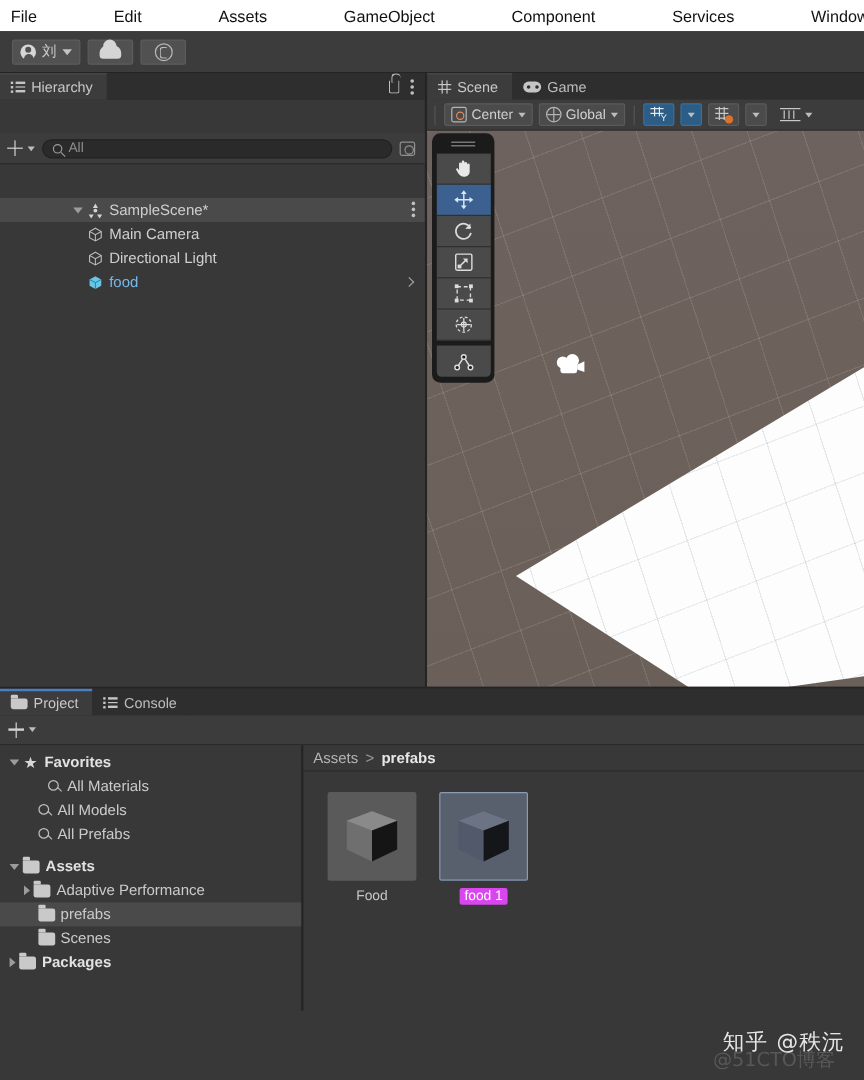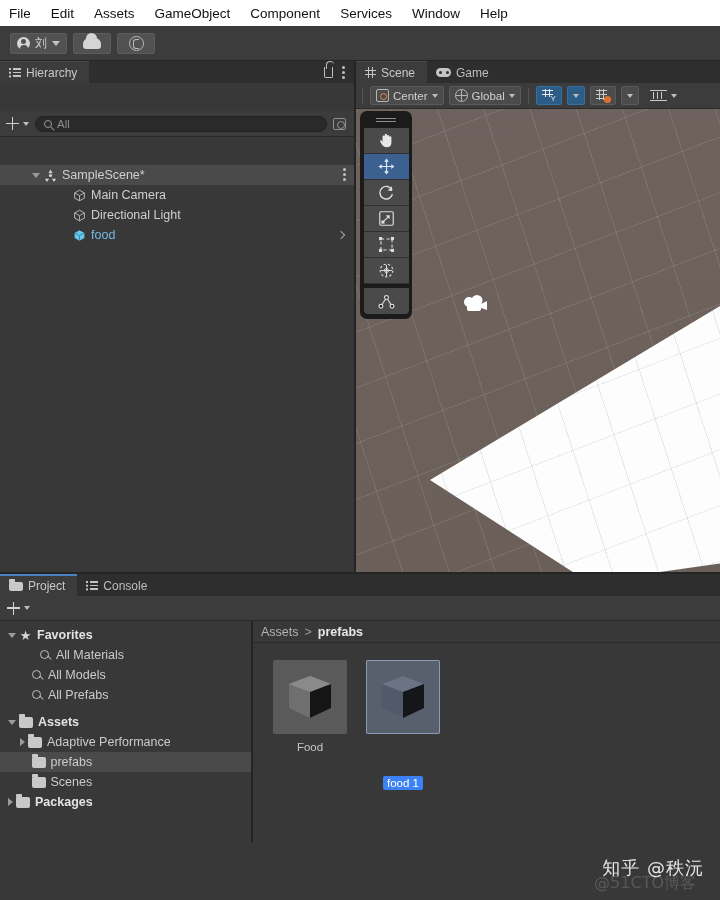--- a/index.html
+++ b/index.html
@@ -29,20 +29,21 @@
     clip-path: polygon(50% 0%, 93% 25%, 93% 75%, 50% 100%, 7% 75%, 7% 25%);
     opacity: .9;
   }
   .title-text { white-space: nowrap; }
 
   
   .menubar {
     height: 26px; background: #ffffff; color: #111111;
     display: flex; align-items: center; padding-left: 9px;
     font-size: 13.5px;
+    gap: 44px;
   }
   .menu-item { padding: 0 11px 0 0; margin-right: 9px; white-space: nowrap; cursor: default; }
 
   
   .toolbar {
     height: 35px; background: #3c3c3c;
     border-bottom: 1px solid #242424;
     display: flex; align-items: center; padding-left: 10px; gap: 6px;
   }
   .tb-btn {
@@ -393,21 +394,21 @@
   .bc-sep { color: #9a9a9a; }
   .bc-cur { color: #e6e6e6; font-weight: bold; }
   .asset-grid { flex: 1; padding: 17px 0 0 20px; display: flex; gap: 19px; align-items: flex-start; }
   .asset-cell { width: 74px; display: flex; flex-direction: column; align-items: center; gap: 6px; }
   .asset-thumb {
     width: 74px; height: 74px; background: #5a5a5a; border-radius: 2px;
     display: flex; align-items: center; justify-content: center; position: relative;
   }
   .asset-thumb.sel { background: #58606e; box-shadow: inset 0 0 0 1px #8a9bb5; }
   .asset-name { font-size: 11.5px; color: #c6c6c6; padding: 1px 4px; border-radius: 2px; }
-  .asset-name.sel { background: #3b82f6; color: #ffffff; margin-top: 36px; }
+  .asset-name.sel { background: #d946ef; color: #ffffff; }
 
   
   .wm-main {
     position: absolute; right: 16px; bottom: 20px; font-size: 18px; color: #e6e6e6;
     font-family: "DejaVu Sans", sans-serif; letter-spacing: 1px;
   }
   .wm-sub {
     position: absolute; right: 24px; bottom: 6px; font-size: 16px;
     color: rgba(200,200,200,0.22); font-family: "DejaVu Sans", sans-serif;
   }
@@ -473,21 +474,21 @@
         </div>
         <div class="search-field">
           <span class="ic-search"></span>
           <span class="search-ph">All</span>
         </div>
         <span class="search-right-ic"></span>
       </div>
 
       <div class="hier-list">
 
-        <div class="hrow scene-root" style="padding-left:32px">
+        <div class="hrow scene-root" style="padding-left:61px">
           <span class="tri"></span>
           <span class="ic-unitycube" style="margin-left:4px">
             <svg width="13" height="13" viewBox="0 0 13 13">
                 <g fill="#d4d4d4">
               <circle cx="6.5" cy="6.5" r="1.6"></circle>
               <path d="M6.5 0.6 L8.6 4.3 L4.4 4.3 Z"></path>
               <path d="M0.9 9.8 L5.1 9.8 L3.0 13 Z"></path>
               <path d="M12.1 9.8 L10.0 13 L7.9 9.8 Z"></path>
             </g>
               </svg>

